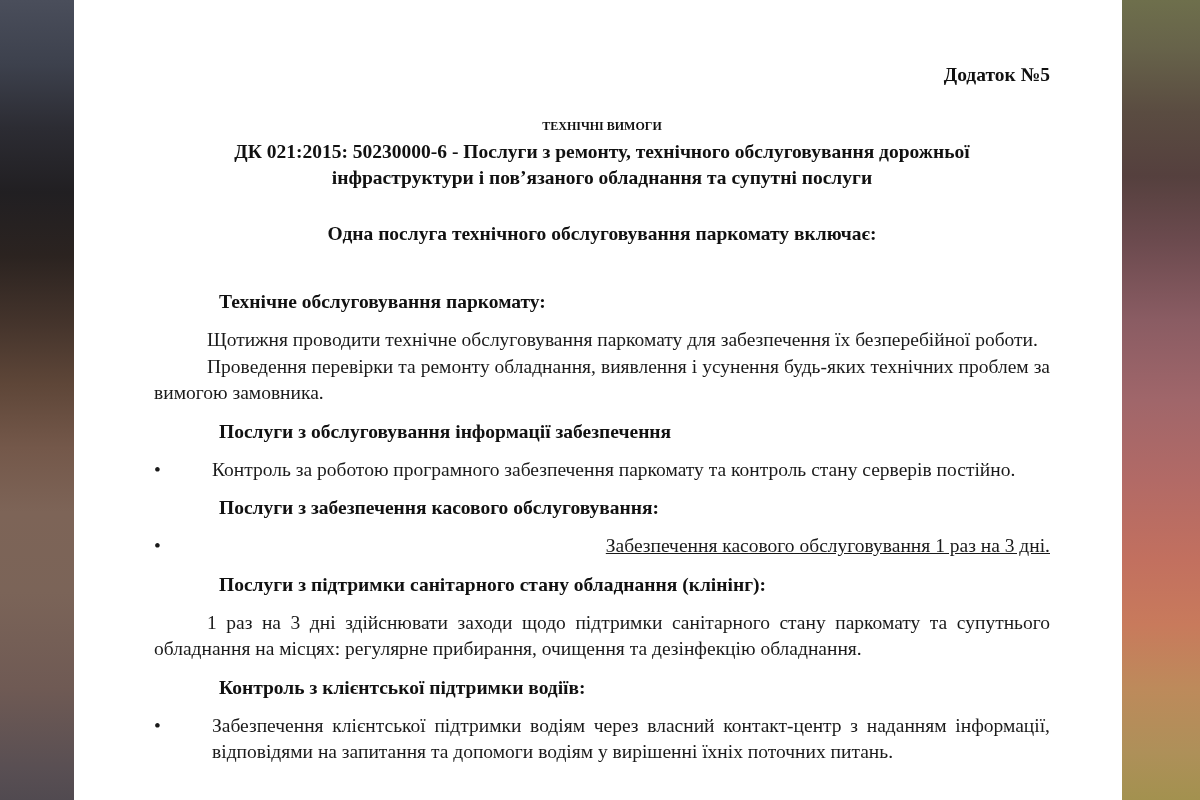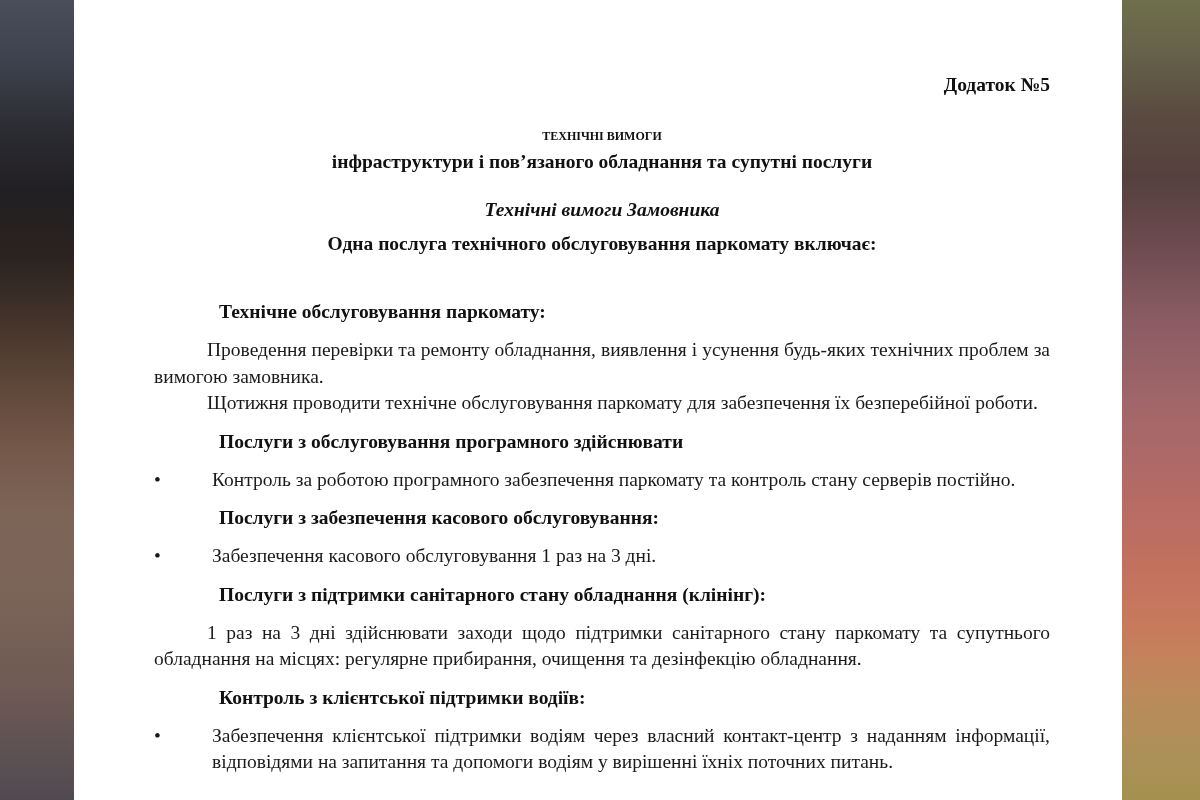--- a/index.html
+++ b/index.html
@@ -57,21 +57,21 @@
       #c87a5c 78%,
       #bd8a5b 86%,
       #ae9059 94%,
       #a3914f 100%);
   }
 
   
   .page {
     position: absolute;
     left: 74px;
-    top: 10px;
+    top: 0;
     width: 1048px;
     height: 656px;
     background: #ffffff;
     z-index: 1;
     box-sizing: border-box;
     padding: 0;
   }
 
   .content {
     position: absolute;
@@ -167,21 +167,21 @@
   .bullet-row .bullet {
     width: 10px;
     flex: 0 0 10px;
     margin-right: 48px;
     text-align: left;
   }
   .bullet-row .btext {
     flex: 1 1 auto;
     text-align: justify;
   }
-  .bullet-row .btext.nojust { text-align: left; }
+  .bullet-row .btext.nojust { text-align: right; text-decoration: underline; }
   .spacer-md { height: 22px; }
   .spacer-lg { height: 30px; }
 
   .total-line {
     margin: 8px;
     font-size: 19.5px;
     line-height: 26px;
     color: #1a1a1a;
   }
 </style>
@@ -196,34 +196,34 @@
 
     <div class="spacer-lg" style="height:62px"></div>
 
     <div class="hdr-right">
       <span class="line1">Додаток №5</span>
     </div>
 
     <div class="spacer-lg" style="height:26px"></div>
 
     <p class="title-main">ТЕХНІЧНІ ВИМОГИ</p>
+    <p class="title-code">ДК 021:2015: 50230000-6 - Послуги з ремонту, технічного обслуговування дорожньої</p>
     <p class="title-code">інфраструктури і пов’язаного обладнання та супутні послуги</p>
 
     <div class="spacer-md" style="height:22px"></div>
 
-    <p class="cust-req">Технічні вимоги Замовника</p>
     <p class="cust-line">Одна послуга технічного обслуговування паркомату включає:</p>
 
     <div class="spacer-md" style="height:22px"></div>
 
     <p class="sec-head">Технічне обслуговування паркомату:</p>
+    <p class="para">Щотижня проводити технічне обслуговування паркомату для забезпечення їх безперебійної роботи.</p>
     <p class="para">Проведення перевірки та ремонту обладнання, виявлення і усунення будь-яких технічних проблем за вимогою замовника.</p>
-    <p class="para">Щотижня проводити технічне обслуговування паркомату для забезпечення їх безперебійної роботи.</p>
-
-    <p class="sec-head">Послуги з обслуговування програмного здійснювати</p>
+
+    <p class="sec-head">Послуги з обслуговування інформації забезпечення</p>
     <div class="bullet-row">
       <span class="bullet">•</span>
       <span class="btext">Контроль за роботою програмного забезпечення паркомату та контроль стану серверів постійно.</span>
     </div>
 
     <p class="sec-head">Послуги з забезпечення касового обслуговування:</p>
     <div class="bullet-row">
       <span class="bullet">•</span>
       <span class="btext nojust">Забезпечення касового обслуговування 1 раз на 3 дні.</span>
     </div>

